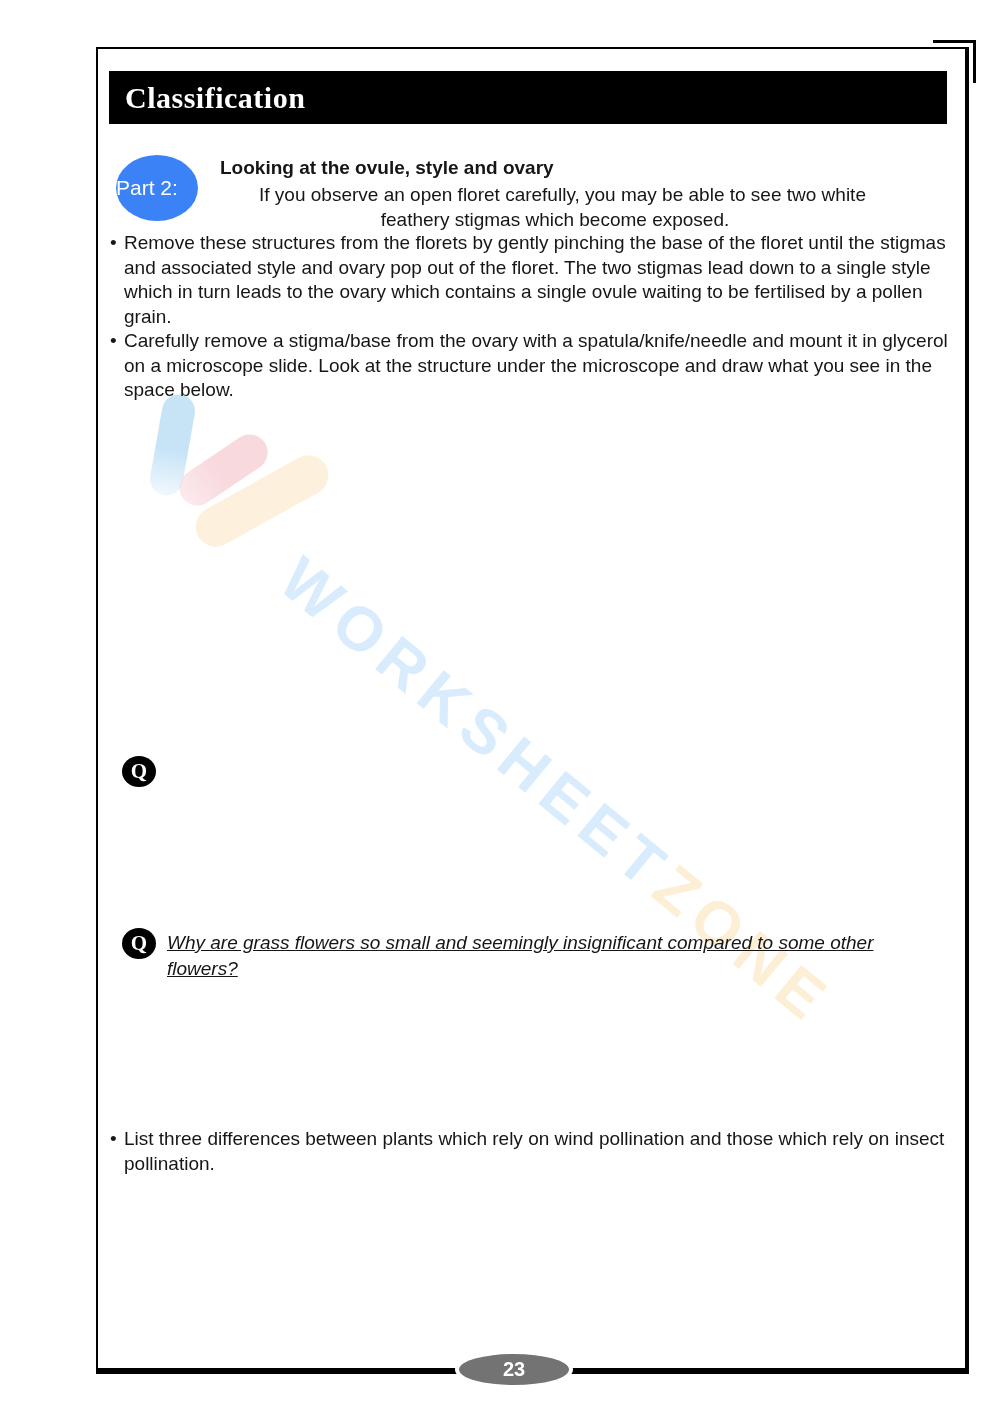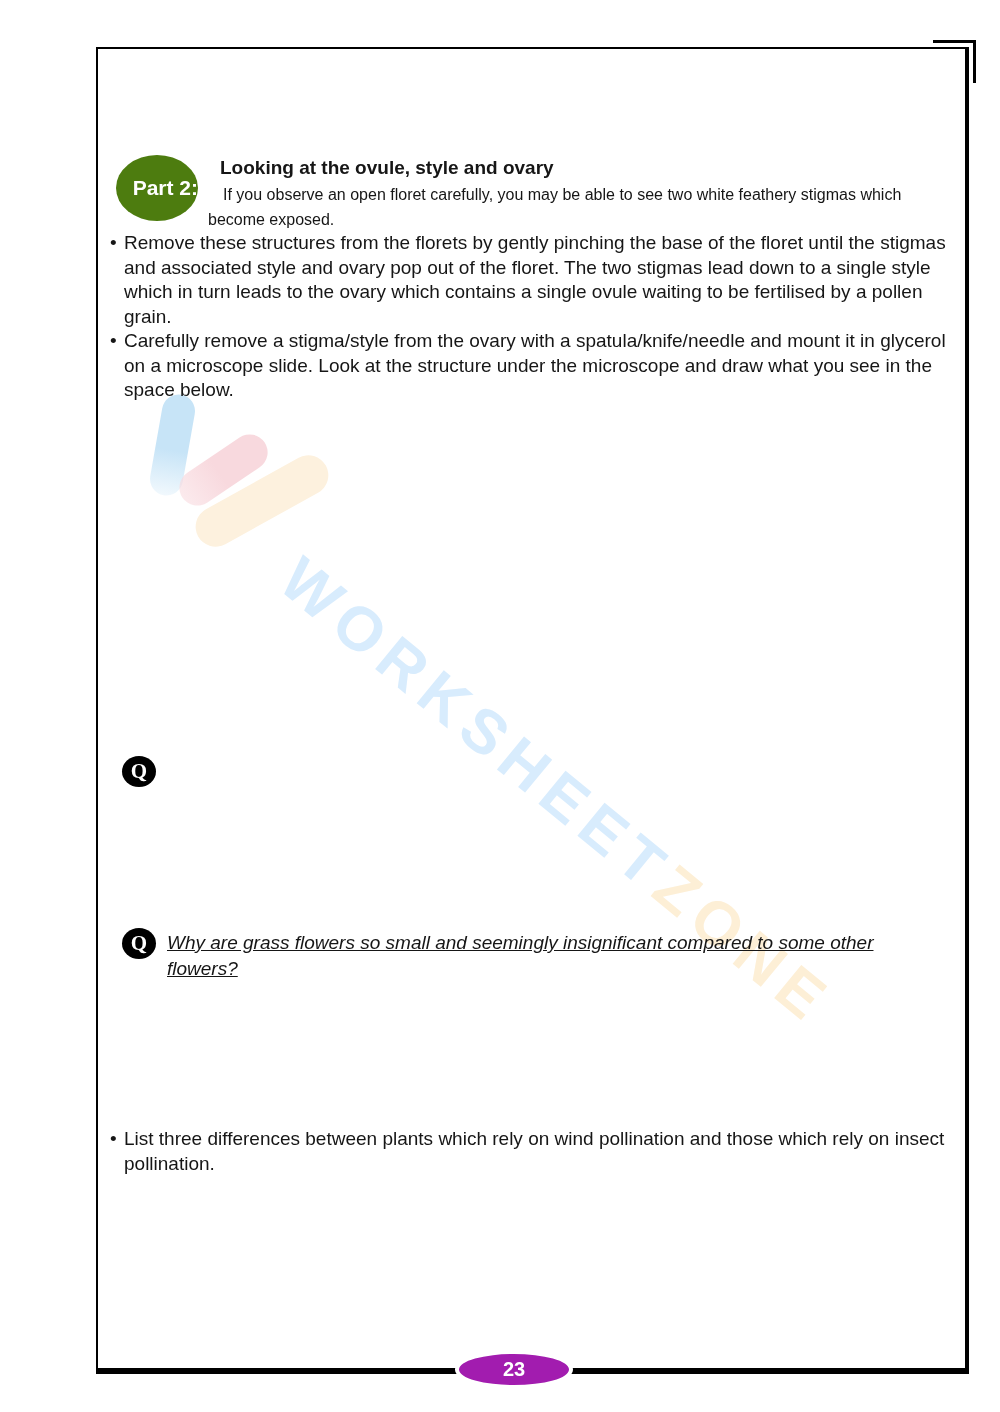--- a/index.html
+++ b/index.html
@@ -31,34 +31,35 @@
     background:#000;
   }
   .header-bar .title{
     font-family:"Liberation Serif",serif;
     font-weight:bold;font-size:30px;color:#fff;
     line-height:53px;padding-left:16px;
     letter-spacing:0.5px;
   }
   .part-badge{
     position:absolute;left:18px;top:106px;width:82px;height:66px;
-    background:#4d7c0f;border-radius:50%;
-    display:flex;align-items:center;justify-content:flex-end;
-    color:#fff;font-weight:bold;font-size:21px;
+    background:#3b82f6;border-radius:50%;
+    display:flex;align-items:center;justify-content:flex-start;
+    color:#fff;font-weight:normal;font-size:21px;
     z-index:2;
   }
   .section-heading{
     position:absolute;left:122px;top:106px;
     font-weight:bold;font-size:19px;line-height:26px;
     z-index:1;
   }
   .intro{
     position:absolute;left:110px;top:133px;width:694px;
-    font-size:16px;line-height:25px;text-indent:15px;
+    font-size:19px;line-height:25px;text-indent:15px;
     z-index:1;
+    text-align:center;
   }
   .bullet-block{position:absolute;left:12px;width:838px;z-index:1;}
   .bullet-block.top{top:182px;}
   .bullet-block.bottom{top:1078px;}
   .bullet-item{display:flex;align-items:flex-start;}
   .bullet-item .dot{width:14px;flex:0 0 14px;font-size:19px;line-height:24.5px;}
   .bullet-item .btext{flex:1;font-size:19px;line-height:24.5px;}
   
   .wm-bar{position:absolute;z-index:0;}
   .wm-bar.blue{
@@ -97,48 +98,51 @@
     font-family:"Liberation Serif",serif;font-weight:bold;font-size:21px;
     margin-right:11px;
   }
   .q-text{
     font-style:italic;font-size:19px;line-height:26px;padding-top:2px;
   }
   .question-row.q1 .q-text{width:770px;}
   .question-row.q2 .q-text{width:714px;text-decoration:underline;}
   .footer-badge{
     position:absolute;left:357px;bottom:-21px;
-    width:110px;height:31px;background:#a21caf;
+    width:110px;height:31px;background:#737373;
     border:4px solid #fff;border-radius:50%;
     display:flex;align-items:center;justify-content:center;
     color:#fff;font-weight:bold;font-size:20px;z-index:3;
   }
 </style>
 </head>
 <body>
 
 <div class="page">
 
+  <div class="header-bar">
+    <div class="title">Classification</div>
+  </div>
 
   <div class="part-badge">
     <span>Part 2:</span>
   </div>
 
   <div class="section-heading">Looking at the ovule, style and ovary</div>
 
   <div class="intro">If you observe an open floret carefully, you may be able to see two white feathery stigmas which become exposed.</div>
 
   <div class="bullet-block top">
     <div class="bullet-item">
       <span class="dot">•</span>
       <span class="btext">Remove these structures from the florets by gently pinching the base of the floret until the stigmas and associated style and ovary pop out of the floret. The two stigmas lead down to a single style which in turn leads to the ovary which contains a single ovule waiting to be fertilised by a pollen grain.</span>
     </div>
     <div class="bullet-item">
       <span class="dot">•</span>
-      <span class="btext">Carefully remove a stigma/style from the ovary with a spatula/knife/needle and mount it in glycerol on a microscope slide. Look at the structure under the microscope and draw what you see in the space below.</span>
+      <span class="btext">Carefully remove a stigma/base from the ovary with a spatula/knife/needle and mount it in glycerol on a microscope slide. Look at the structure under the microscope and draw what you see in the space below.</span>
     </div>
   </div>
 
   <div class="wm-bar blue"></div>
   <div class="wm-bar pink"></div>
   <div class="wm-bar cream"></div>
   <div class="wm-text"><span class="w-blue">WORKSHEET</span><span class="w-orange">ZONE</span></div>
 
   <div class="question-row q1">
     <div class="q-badge">

